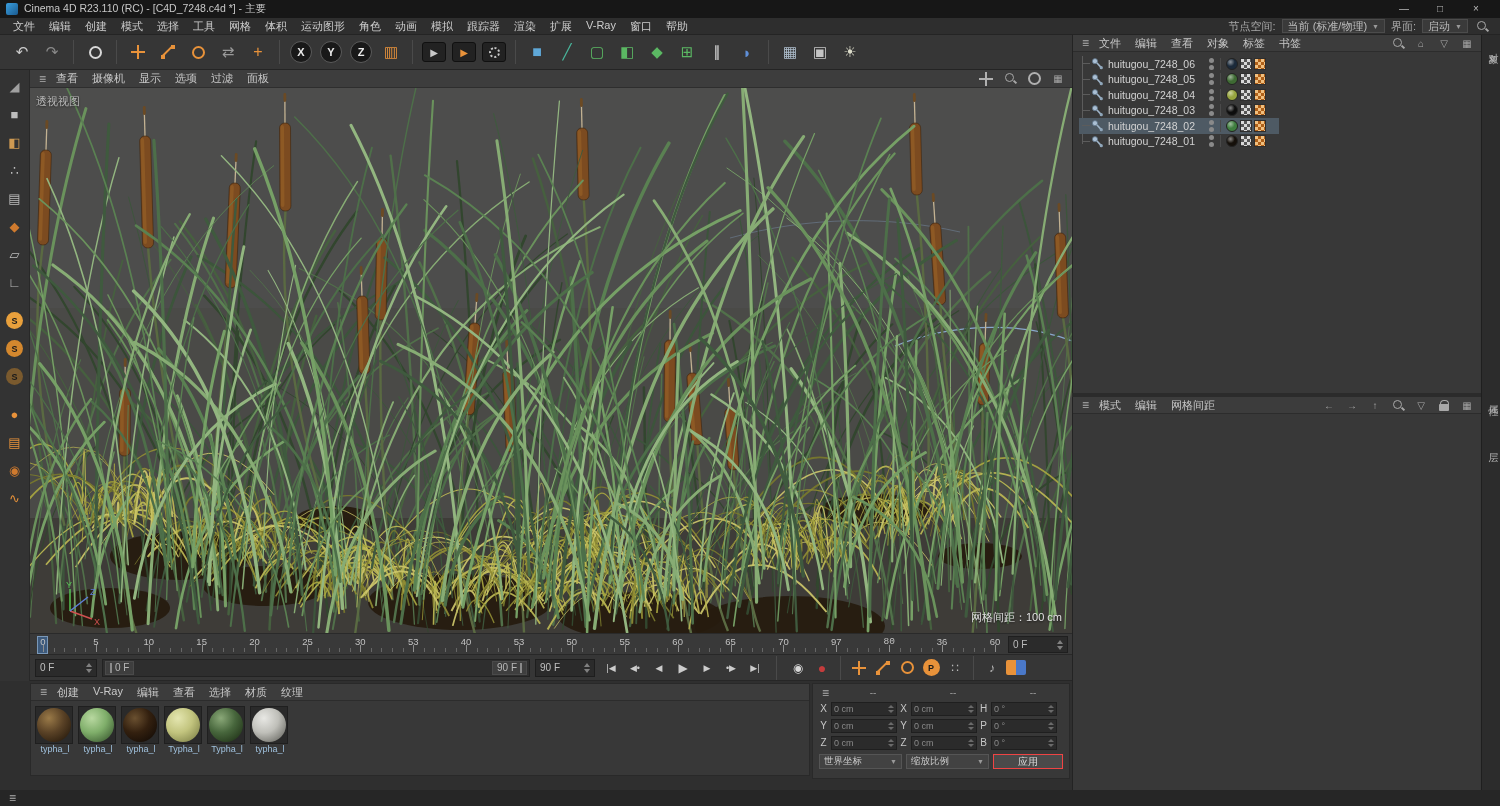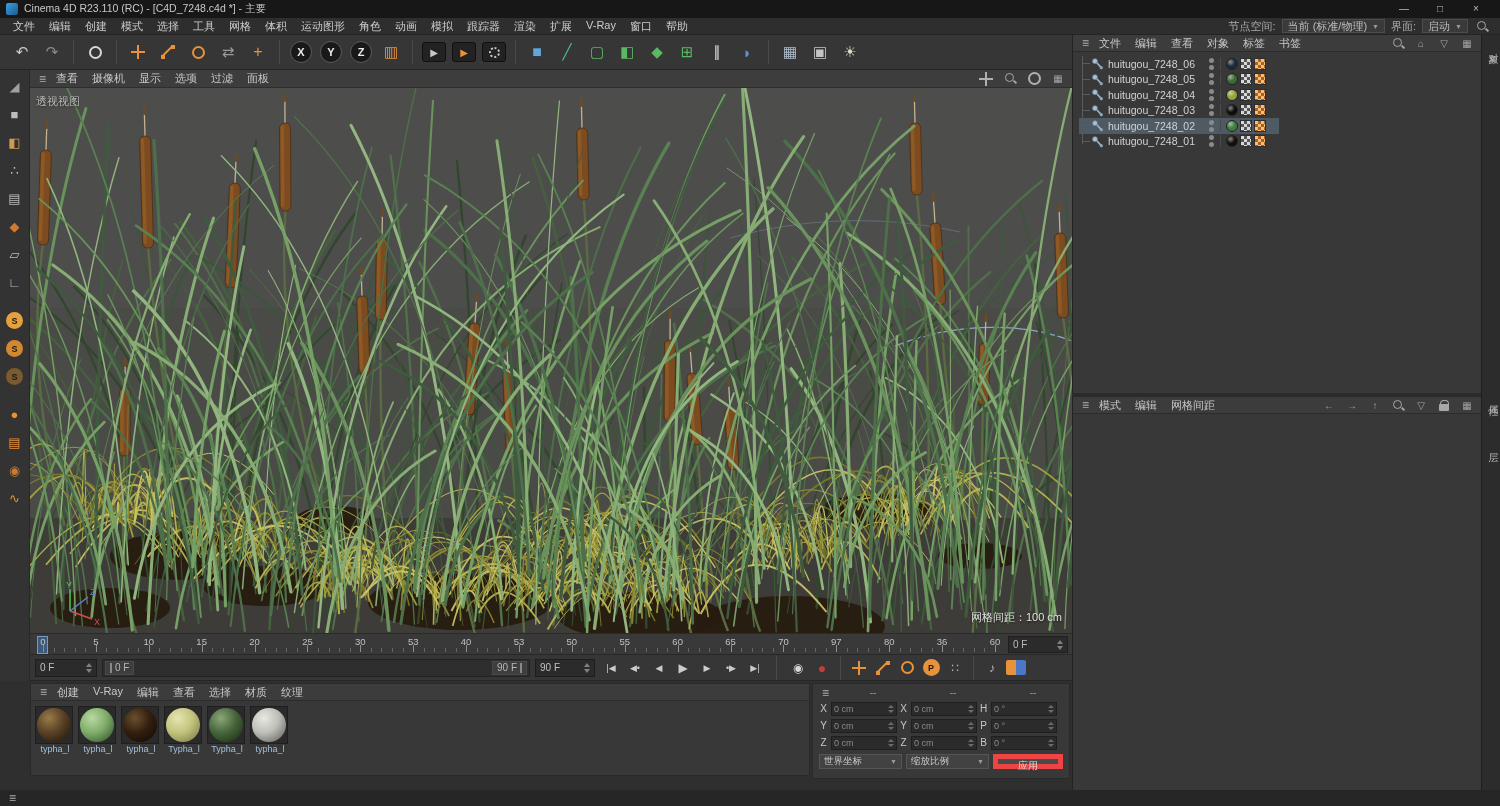--- a/index.html
+++ b/index.html
@@ -91,21 +91,21 @@
 .coords-header{display:flex;align-items:center;height:15px;color:#9a9a9a;gap:2px}
 .coords-header .hd{width:78px;text-align:center;font-size:10px}
 .coord-row{display:flex;align-items:center;height:17px;gap:2px}
 .coord-cell{display:flex;align-items:center;gap:3px;width:78px}
 .coord-label{width:9px;color:#c8c8c8;font-size:10px;text-align:center}
 .coord-field{flex:1;height:14px;background:#2b2b2b;border:1px solid #1f1f1f;color:#8a8a8a;font-size:9px;display:flex;align-items:center;justify-content:space-between;padding:0 2px}
 .coord-field .spin .up{border-bottom:3px solid #6a6a6a}
 .coord-field .spin .dn{border-top:3px solid #6a6a6a}
 .coords-bottom{display:flex;gap:4px;margin-top:3px;align-items:center}
 .coord-select{flex:1;height:15px;background:#424242;border:1px solid #555;display:flex;justify-content:space-between;align-items:center;padding:0 4px;font-size:9.5px;color:#ccc}
-.apply-btn{width:70px;height:15px;background:#4a4a4a;border:5px solid #ef4444;text-align:center;font-size:10px;color:#ddd;line-height:13px}
+.apply-btn{width:70px;height:15px;background:#4a4a4a;border:1px solid #ef4444;text-align:center;font-size:10px;color:#ddd;line-height:13px}
 
 .om{position:absolute;left:1072px;top:35px;width:409px;height:358px;background:#383838;border-left:1px solid #232323}
 .om-header-right{margin-left:auto;display:flex;gap:7px;align-items:center}
 .om-tree{position:relative;padding:4px 0 0 6px}
 .om-tree::before{content:"";position:absolute;left:9px;top:4px;width:1px;height:88px;background:#5c5c5c}
 .om-row{display:flex;align-items:center;height:15.5px;gap:4px;padding-left:12px;position:relative;width:200px}
 .om-row.selected{background:#4e5a64}
 .om-row::before{content:"";position:absolute;left:3px;top:7px;width:8px;height:1px;background:#5c5c5c}
 .obj-icon{width:13px;height:13px;display:flex}
 .obj-name{color:#d2d2d2;font-size:10.5px;width:95px;white-space:nowrap;overflow:hidden}
@@ -1319,21 +1319,21 @@
         <span class="tick-label" style="left: 324.333px;">30</span>
         <span class="tick-label" style="left: 377.222px;">53</span>
         <span class="tick-label" style="left: 430.111px;">40</span>
         <span class="tick-label" style="left: 483px;">53</span>
         <span class="tick-label" style="left: 535.889px;">50</span>
         <span class="tick-label" style="left: 588.778px;">55</span>
         <span class="tick-label" style="left: 641.667px;">60</span>
         <span class="tick-label" style="left: 694.556px;">65</span>
         <span class="tick-label" style="left: 747.444px;">70</span>
         <span class="tick-label" style="left: 800.333px;">97</span>
-        <span class="tick-label" style="left: 853.222px;">80</span>
+        <span class="tick-label" style="left: 853.222px; font-family: Liberation Mono, monospace;">80</span>
         <span class="tick-label" style="left: 906.111px;">36</span>
         <span class="tick-label" style="left: 959px;">60</span>
       </div>
     <div class="frame-box">
       <span>0 F</span>
       <span class="spin">
           <i class="up"></i>
           <i class="dn"></i>
         </span>
     </div>

